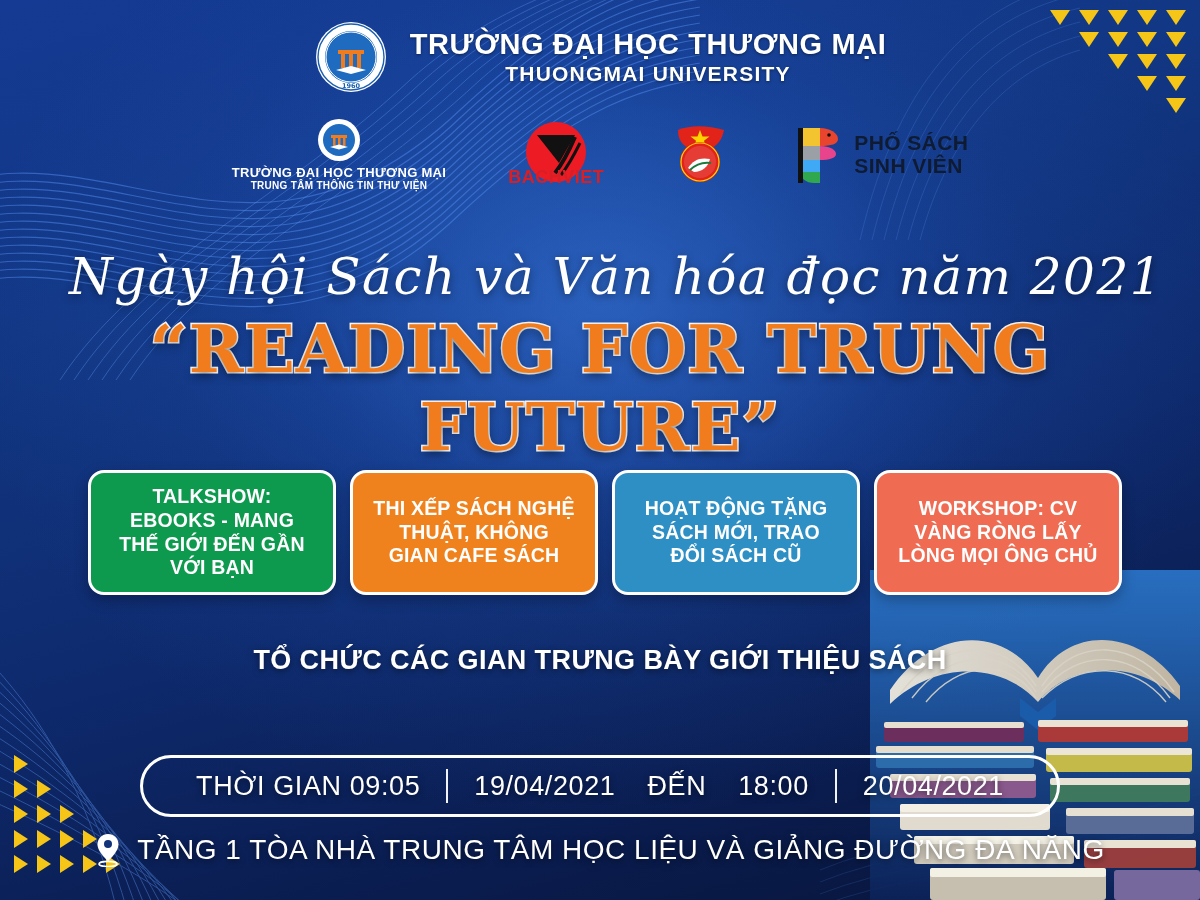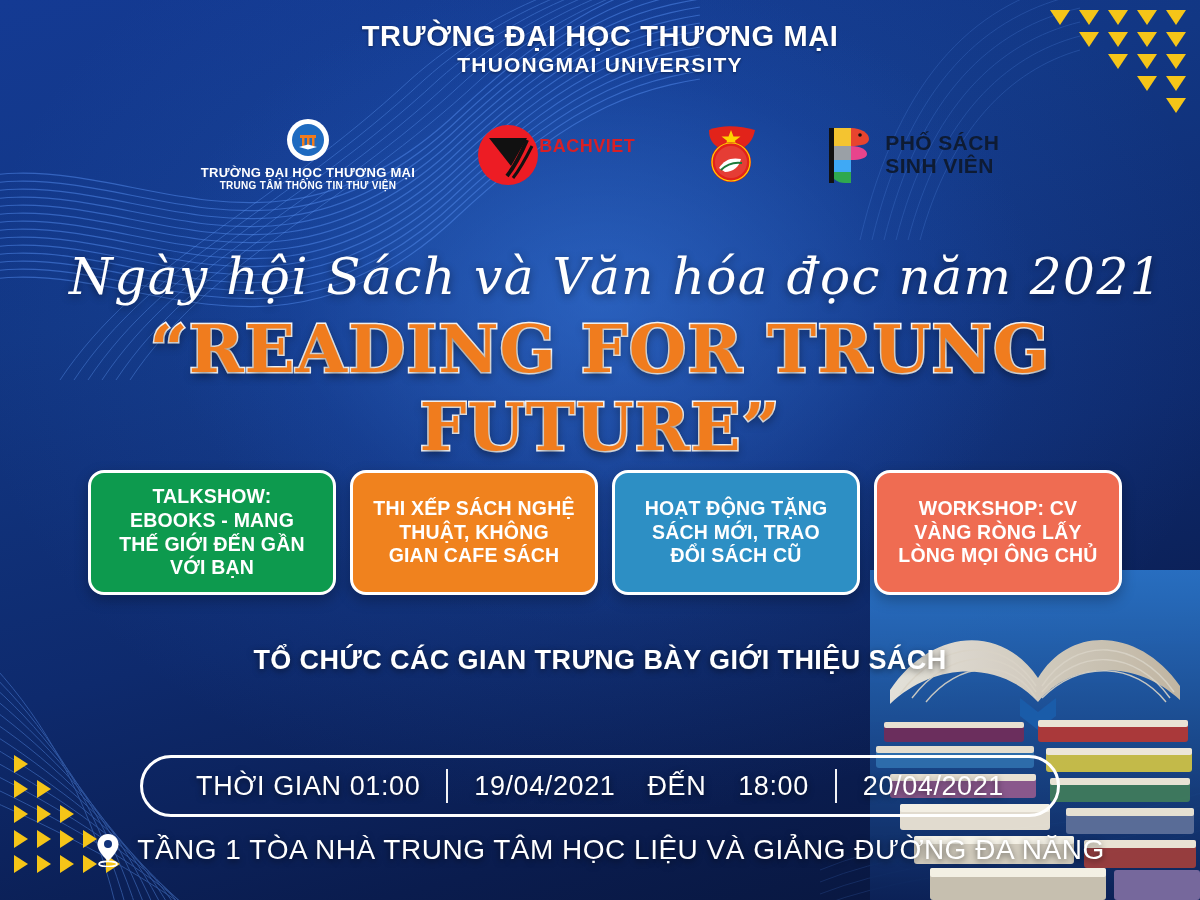--- a/index.html
+++ b/index.html
@@ -68,21 +68,21 @@
   .uni-sub {
     color: #ffffff; font-size: 21px; font-weight: 700; letter-spacing: 1.2px;
     line-height: 1.2; text-align: center; text-shadow: 0 1px 3px rgba(0,0,0,.45);
   }
 
   
   .partners {
     position: absolute; top: 118px; left: 0; width: 100%;
     display: flex; align-items: center; justify-content: center; gap: 62px;
   }
-  .partner { display: flex; flex-direction: row; align-items: center; }
+  .partner { display: flex; flex-direction: column; align-items: center; }
   .partner-lib { flex-direction: column; }
   .lib-seal { width: 44px; height: 44px; }
   .lib-l1 { color:#fff; font-size:13px; font-weight:700; letter-spacing:.3px; margin-top:3px; white-space:nowrap;}
   .lib-l2 { color:#fff; font-size:10px; font-weight:700; letter-spacing:.3px; white-space:nowrap;}
   .bv-mark { width: 62px; height: 62px; }
   .bv-text { color:#d81f26; font-size:18px; font-weight:800; letter-spacing:.5px; margin-top:-16px; }
   .owl-mark { width: 48px; height: 54px; }
   .owl-t1 { color:#cfe0f5; font-size:13px; font-weight:700; letter-spacing:1.4px; }
   .owl-t2 { color:#a9c4e8; font-size:6.5px; font-weight:700; letter-spacing:.5px; }
   .youth-mark { width: 68px; height: 62px; }
@@ -367,20 +367,34 @@
     <div class="tri-row bl">
         <span class="tri-right"></span>
         <span class="tri-right"></span>
         <span class="tri-right"></span>
         <span class="tri-right"></span>
         <span class="tri-right"></span>
       </div>
   </div>
 
   <div class="header">
+    <div class="uni-seal">
+      <svg width="74" height="74" viewBox="0 0 74 74">
+        <circle cx="37" cy="37" r="35" fill="#ffffff"></circle>
+        <circle cx="37" cy="37" r="33" fill="none" stroke="#1b5fae" stroke-width="1.4"></circle>
+        <circle cx="37" cy="37" r="26" fill="#1f6bc0"></circle>
+        <circle cx="37" cy="37" r="25" fill="none" stroke="#ffffff" stroke-width="1"></circle>
+        <rect x="24" y="30" width="26" height="4" fill="#f07c1e"></rect>
+        <rect x="27" y="34" width="4" height="14" fill="#f07c1e"></rect>
+        <rect x="35" y="34" width="4" height="14" fill="#f07c1e"></rect>
+        <rect x="43" y="34" width="4" height="14" fill="#f07c1e"></rect>
+        <path d="M22,50 L37,46 L52,50 L37,54 Z" fill="#ffffff"></path>
+        <text x="37" y="68" font-family="DejaVu Sans, sans-serif" font-size="6.5" fill="#1b5fae" text-anchor="middle" font-weight="bold">1960</text>
+      </svg>
+    </div>
     <div class="uni-text">
       <div class="uni-name">TRƯỜNG ĐẠI HỌC THƯƠNG MẠI</div>
       <div class="uni-sub">THUONGMAI UNIVERSITY</div>
     </div>
   </div>
 
   <div class="partners">
 
     <div class="partner partner-lib">
       <div class="lib-seal">
@@ -460,21 +474,21 @@
 SÁCH MỚI, TRAO
 ĐỔI SÁCH CŨ</div>
     <div class="card" style="background:#ef6c52">WORKSHOP: CV
 VÀNG RÒNG LẤY
 LÒNG MỌI ÔNG CHỦ</div>
   </div>
 
   <div class="exhibit">TỔ CHỨC CÁC GIAN TRƯNG BÀY GIỚI THIỆU SÁCH</div>
 
   <div class="time-pill">
-    <span class="time-seg">THỜI GIAN 01:00</span>
+    <span class="time-seg">THỜI GIAN 09:05</span>
     <span class="time-div"></span>
     <span class="time-seg">19/04/2021</span>
     <span class="time-seg">ĐẾN</span>
     <span class="time-seg">18:00</span>
     <span class="time-div"></span>
     <span class="time-seg">20/04/2021</span>
   </div>
 
   <div class="location">
     <span class="pin-icon">

